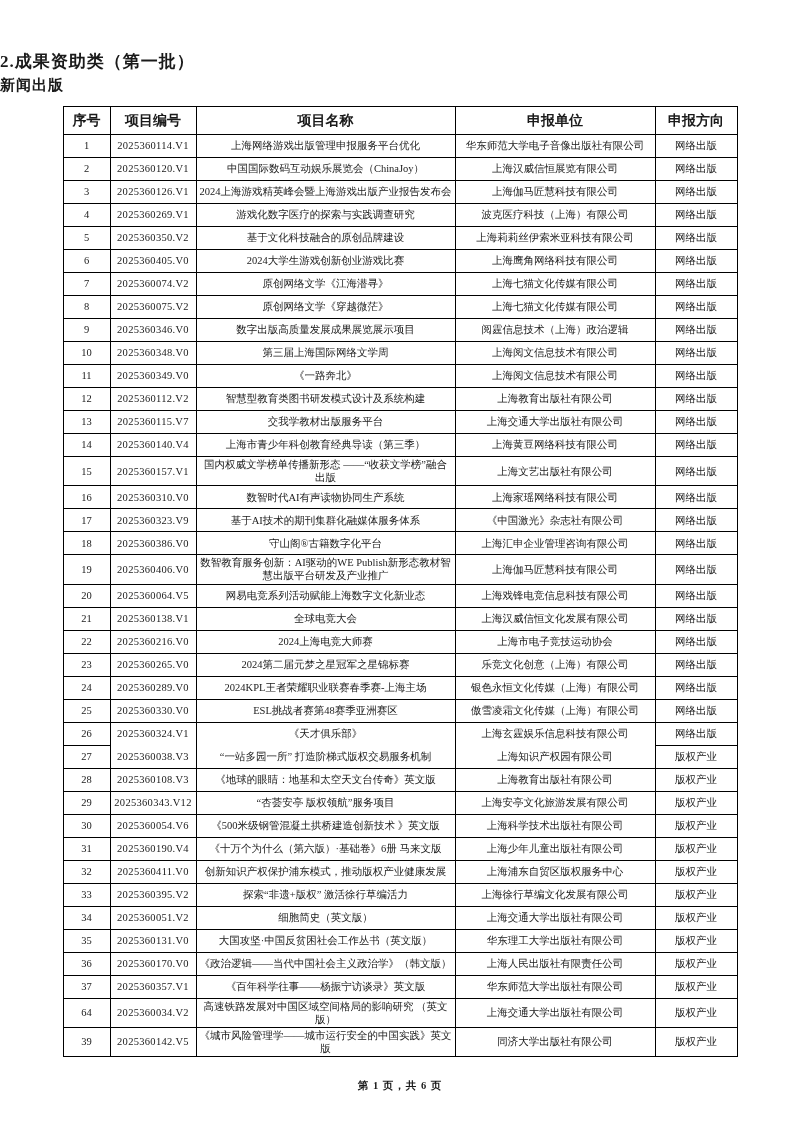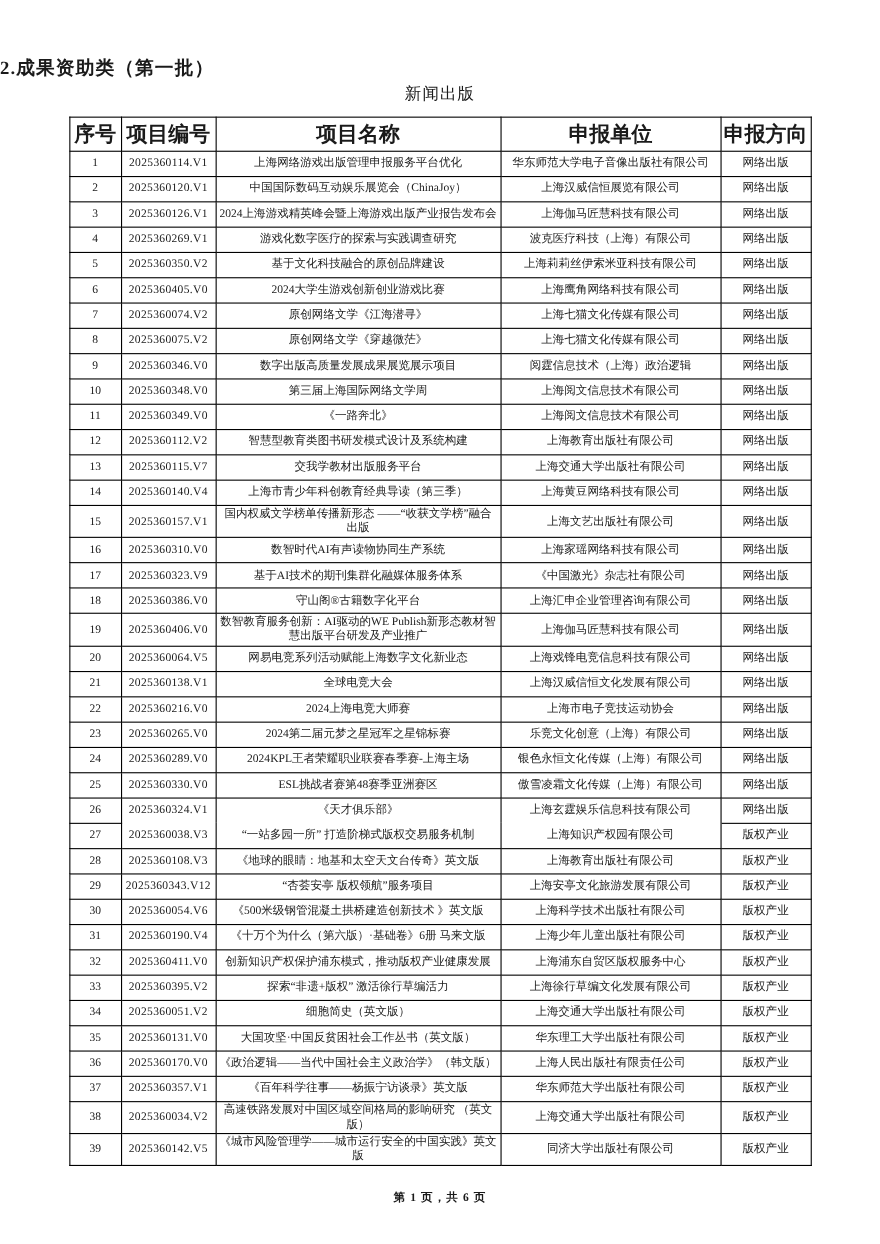--- a/index.html
+++ b/index.html
@@ -10,40 +10,40 @@
     color: #1a1a1a;
   }
   body { height: 1131px; overflow: hidden; }
   .page { padding-top: 50px; }
   .doc-title {
     font-size: 17px;
     font-weight: bold;
     letter-spacing: 1px;
   }
   .doc-subtitle {
-    text-align: center;
+    text-align: left;
     font-size: 15px;
-    font-weight: normal;
+    font-weight: bold;
     margin-top: 3px;
     letter-spacing: 1px;
   }
   table.grid {
     border-collapse: collapse;
     margin: 11px auto 0 auto;
     width: 674px;
     table-layout: fixed;
   }
   table.grid th, table.grid td {
     border: 1.5px solid #000;
     text-align: center;
     vertical-align: middle;
     overflow: hidden;
   }
   table.grid th {
-    font-size: 19px;
+    font-size: 14px;
     font-weight: bold;
     height: 28px;
     padding: 2px;
   }
   table.grid td {
     font-size: 10.5px;
     line-height: 1.25;
     height: 23px;
     padding: 1px 3px;
   }
@@ -338,21 +338,21 @@
     <td class="c5">版权产业</td>
   </tr>
         <tr>
     <td class="c1">37</td>
     <td class="c2">2025360357.V1</td>
     <td class="c3">《百年科学往事——杨振宁访谈录》英文版</td>
     <td class="c4">华东师范大学出版社有限公司</td>
     <td class="c5">版权产业</td>
   </tr>
         <tr>
-    <td class="c1">38</td>
+    <td class="c1">64</td>
     <td class="c2">2025360034.V2</td>
     <td class="c3">高速铁路发展对中国区域空间格局的影响研究 （英文版）</td>
     <td class="c4">上海交通大学出版社有限公司</td>
     <td class="c5">版权产业</td>
   </tr>
         <tr>
     <td class="c1">39</td>
     <td class="c2">2025360142.V5</td>
     <td class="c3">《城市风险管理学——城市运行安全的中国实践》英文版</td>
     <td class="c4">同济大学出版社有限公司</td>

